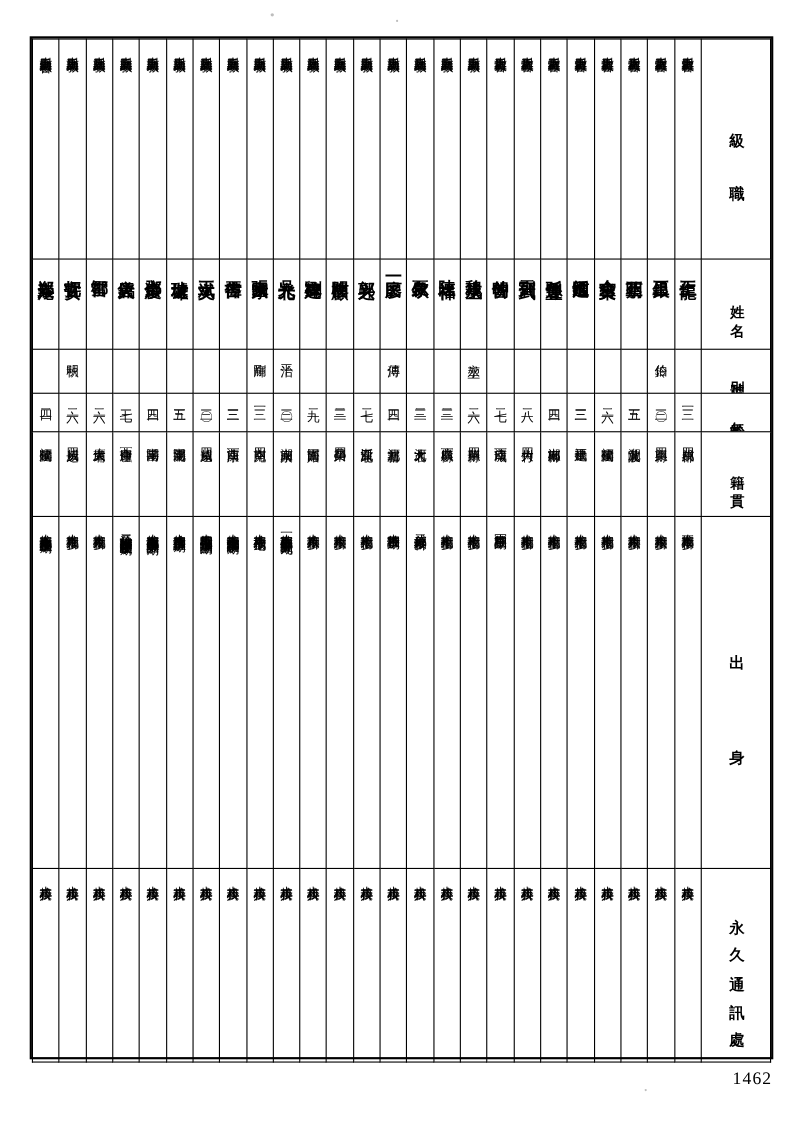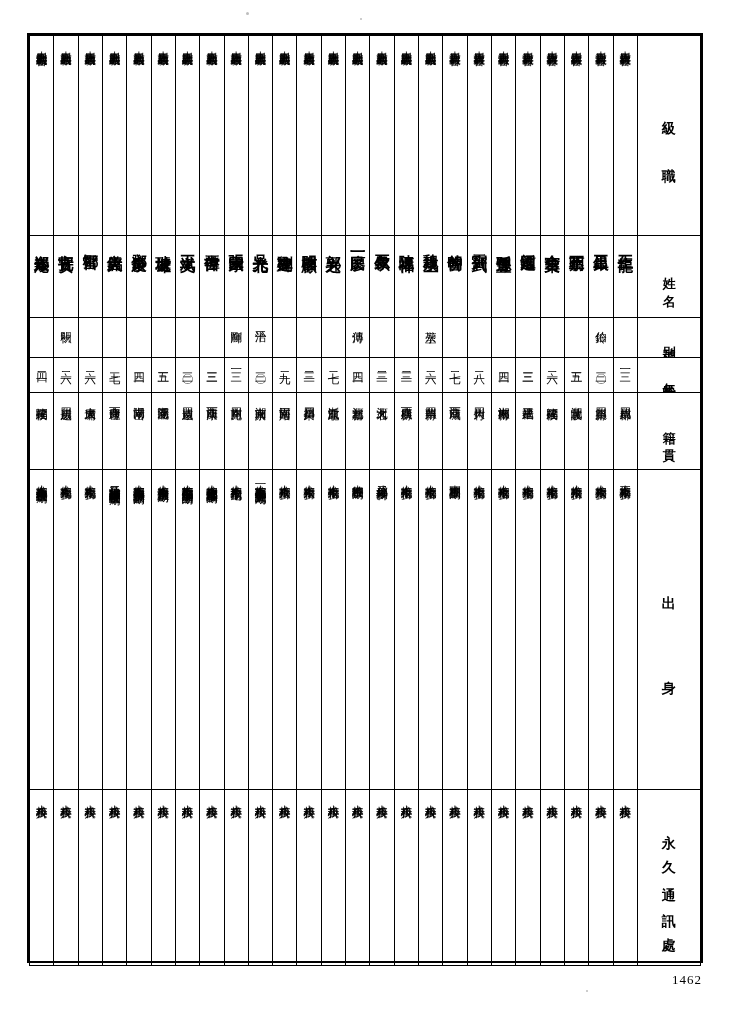--- a/index.html
+++ b/index.html
@@ -94,21 +94,21 @@
     letter-spacing: 6px;
   }
   .hdr-cell.small .vtext { font-size: 13px; letter-spacing: 2px; }
   .hdr-cell .cell-inner { align-items: center; }
 
   
   #page-number {
     position: absolute;
     right: 28px;
     top: 972px;
-    font-size: 13px;
+    font-size: 16px;
     font-family: "Liberation Serif", serif;
     letter-spacing: 1px;
   }
 
   
   .speck {
     position: absolute;
     background: #bdbdbd;
     border-radius: 50%;
   }

